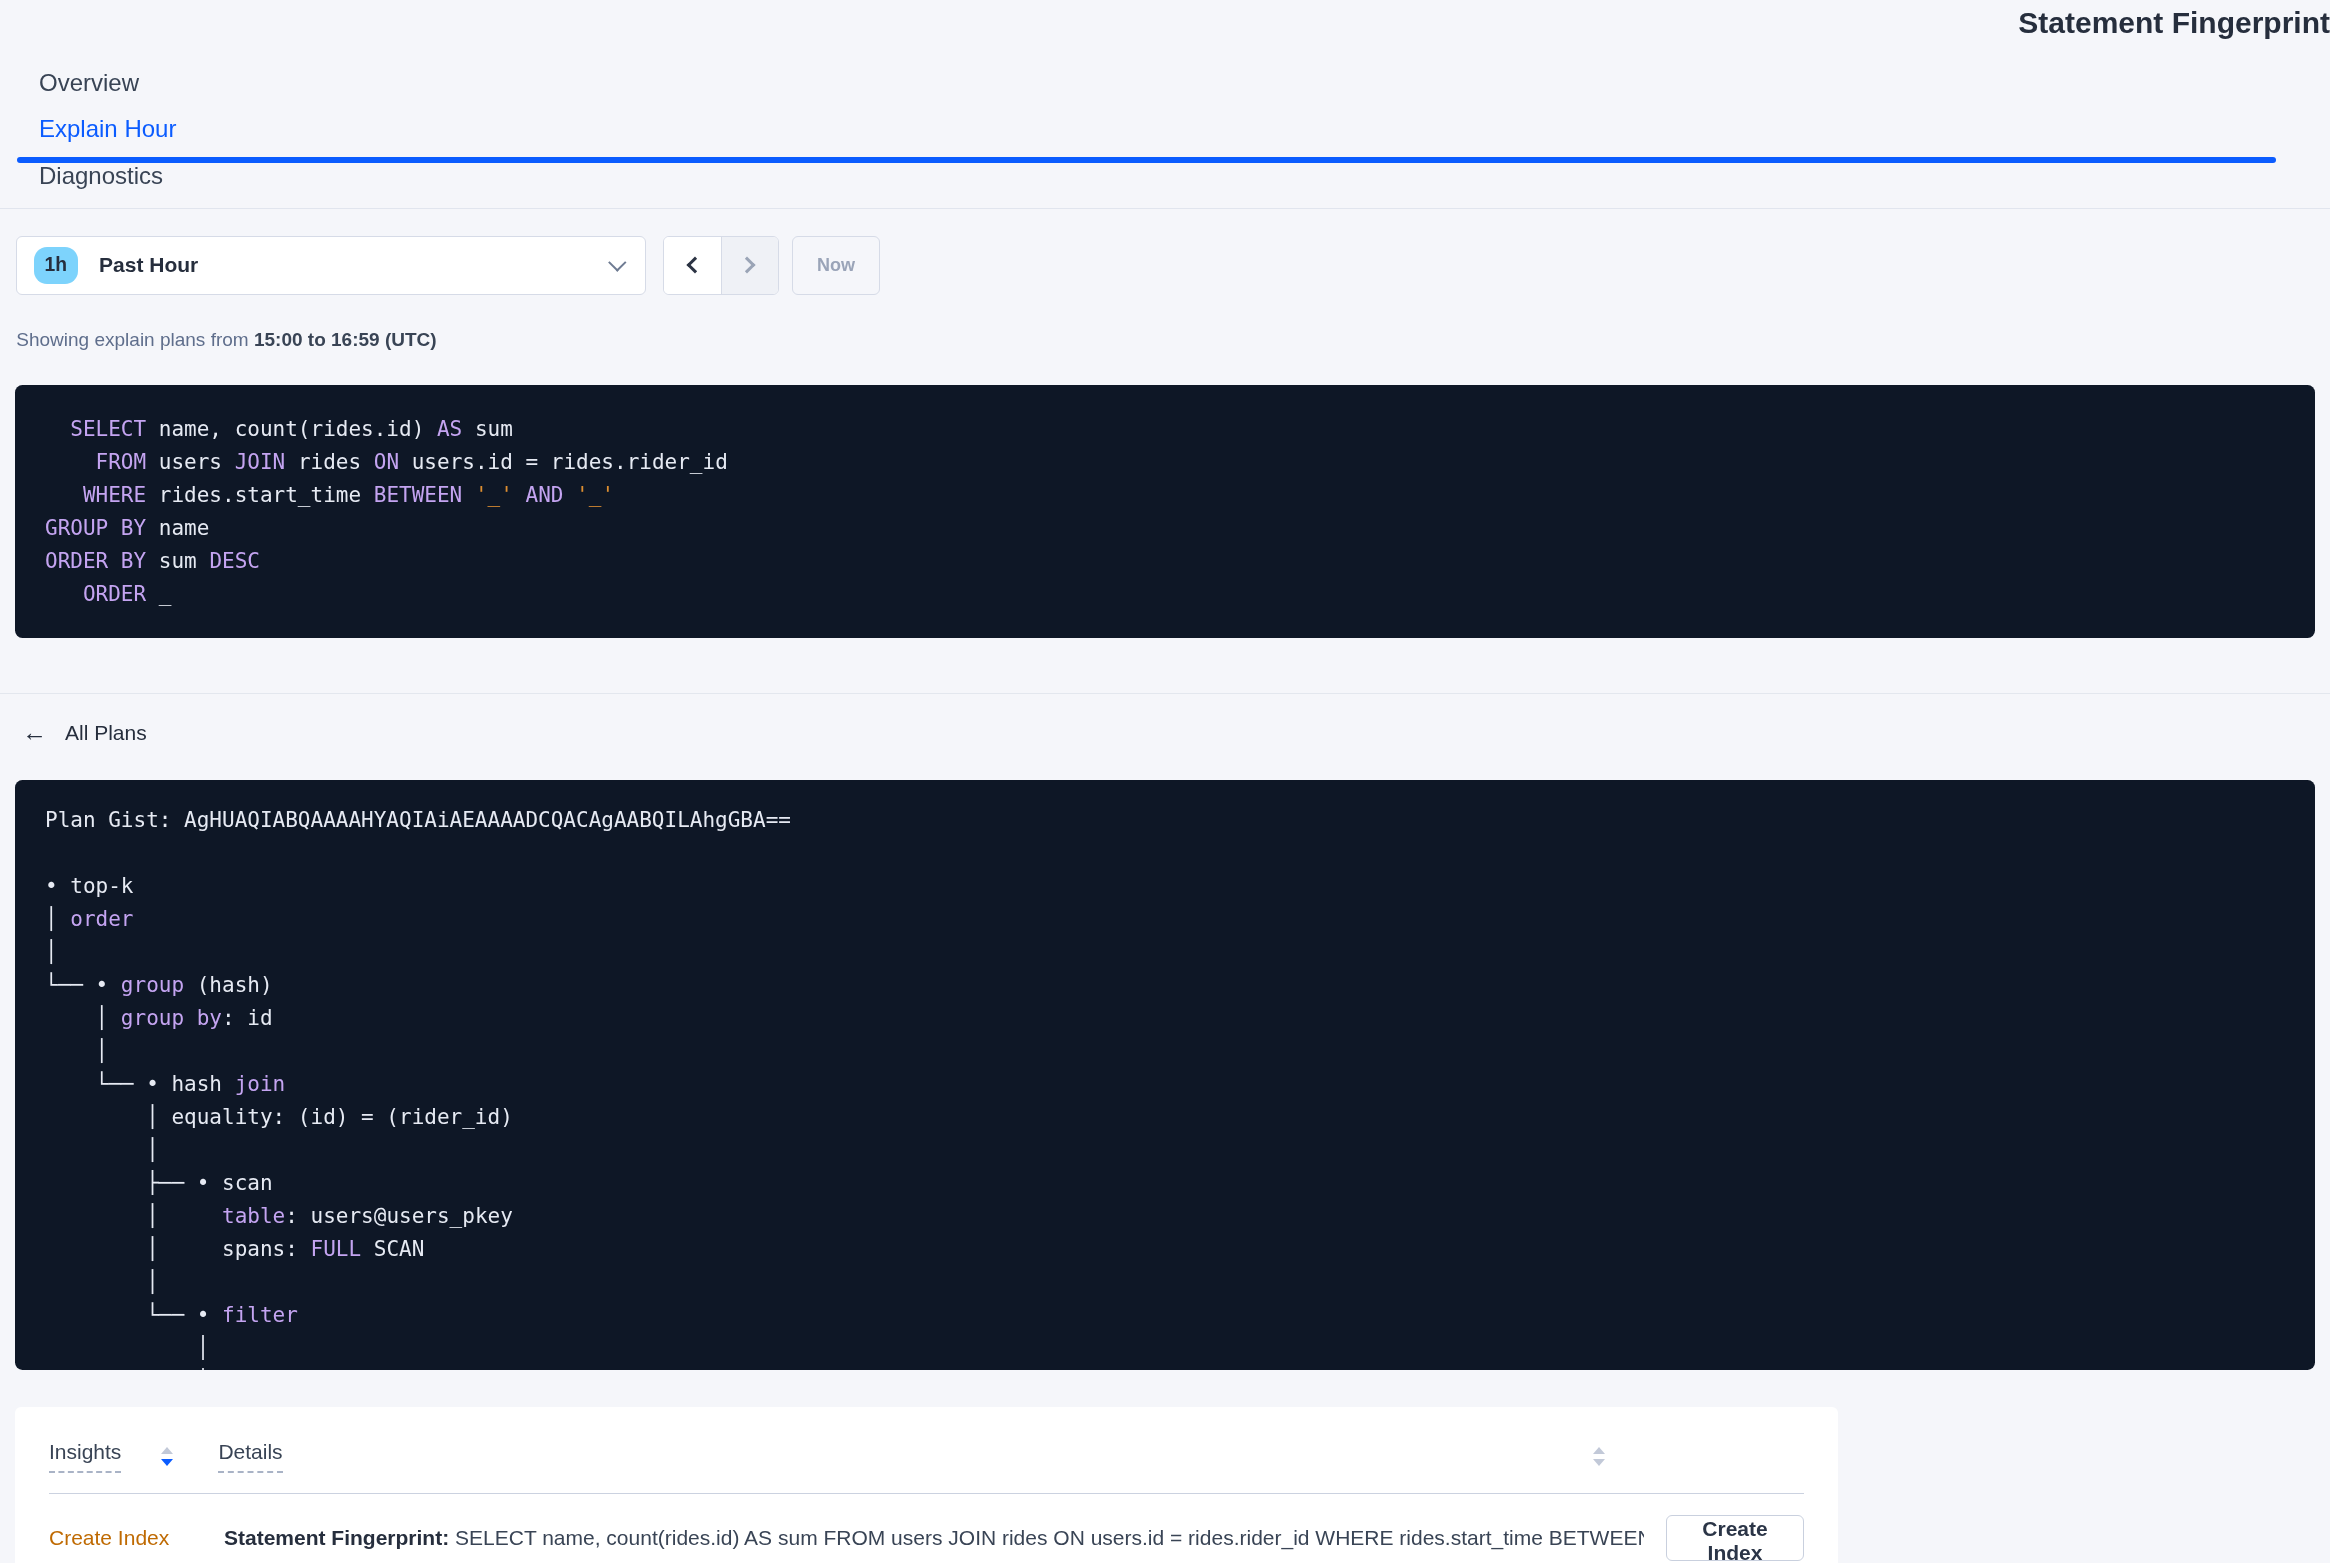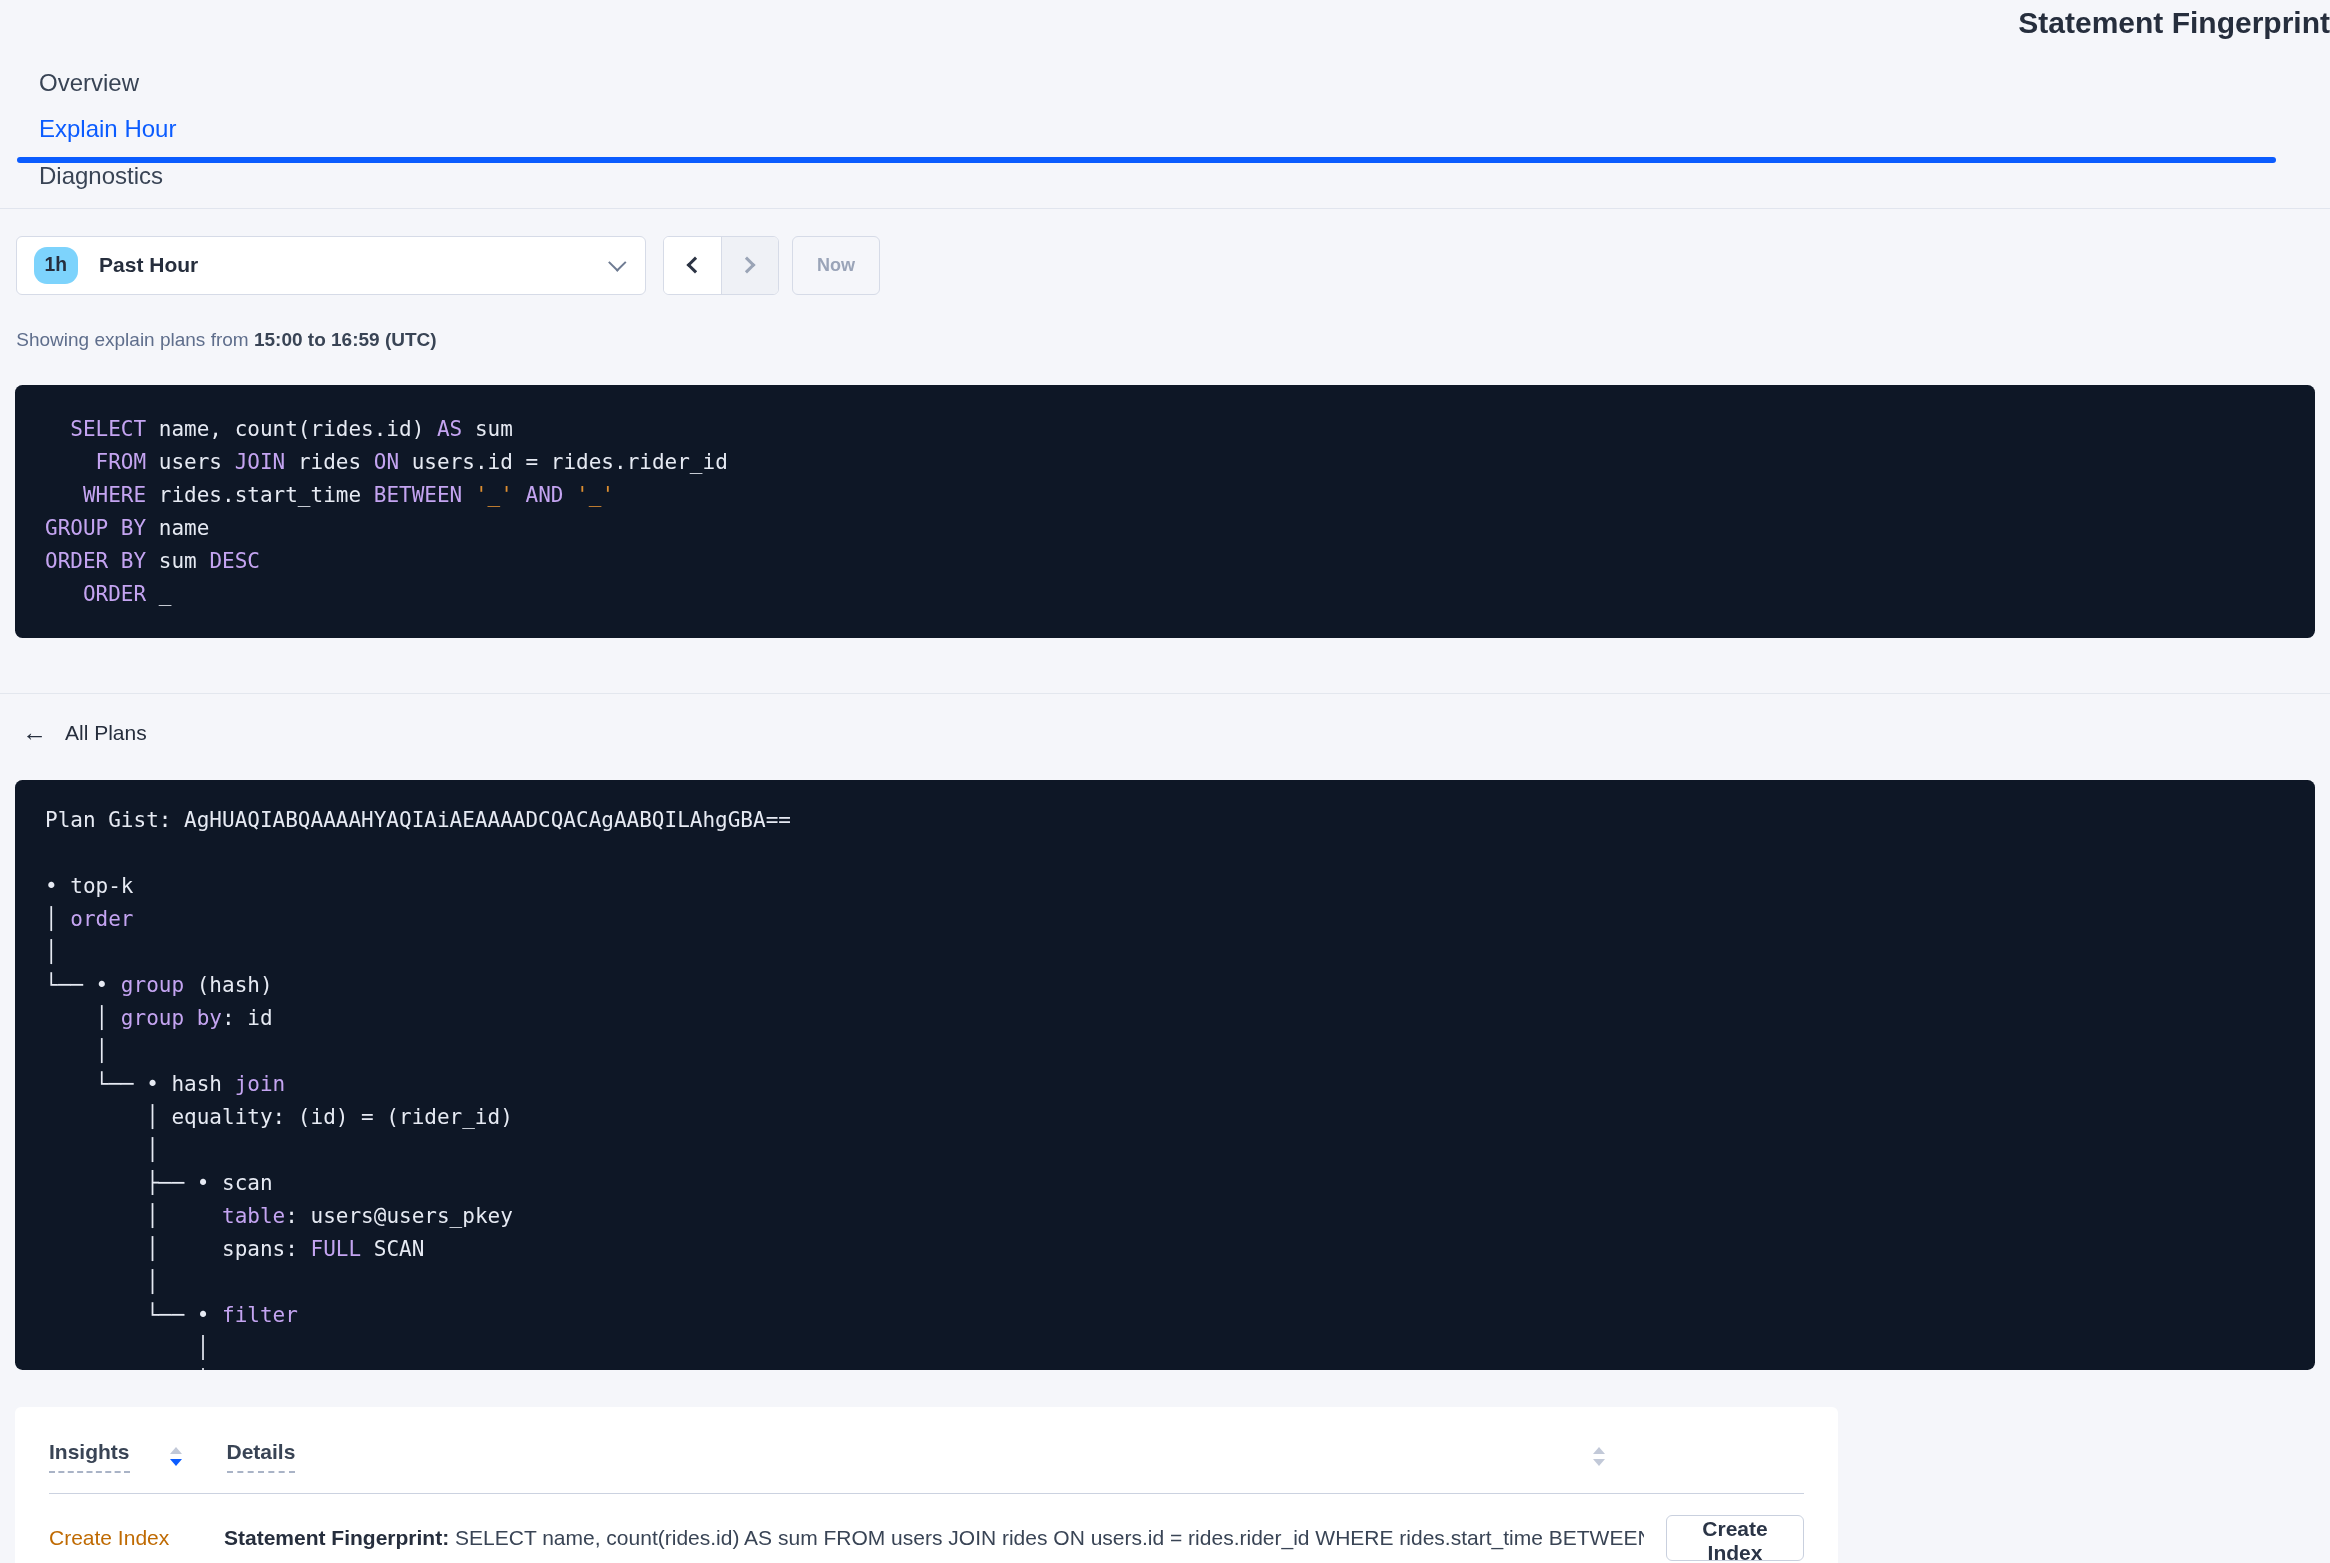--- a/index.html
+++ b/index.html
@@ -97,21 +97,21 @@
 
   
   .insights-card {
     margin:37px 15px 0; width:1823px; background:#fff;
     border-radius:6px; padding:0 34px;
   }
   .card-header {
     display:flex; align-items:center;
     padding:33px 0 19.3px; border-bottom:1.5px solid #cbd2e0;
   }
-  .th { font-size:21px; font-weight:700; color:#394455; }
+  .th { font-size:21px; font-weight:400; color:#394455; }
   .th-label { border-bottom:2.2px dashed #a9b3c6; padding-bottom:7.4px; display:inline-block; }
   .th-details { margin-left:45px; }
   .sorter { display:flex; flex-direction:column; gap:5.2px; margin-left:40px; cursor:pointer; }
   .right-sorter { margin-left:auto; margin-right:199px; }
   .tri { width:0; height:0; border-left:6px solid transparent; border-right:6px solid transparent; }
   .tri-up   { border-bottom:7.4px solid #c2c9d8; }
   .tri-down { border-top:7.4px solid #c2c9d8; }
   .tri-down.active { border-top-color:#0b5cff; }
 
   .row {

